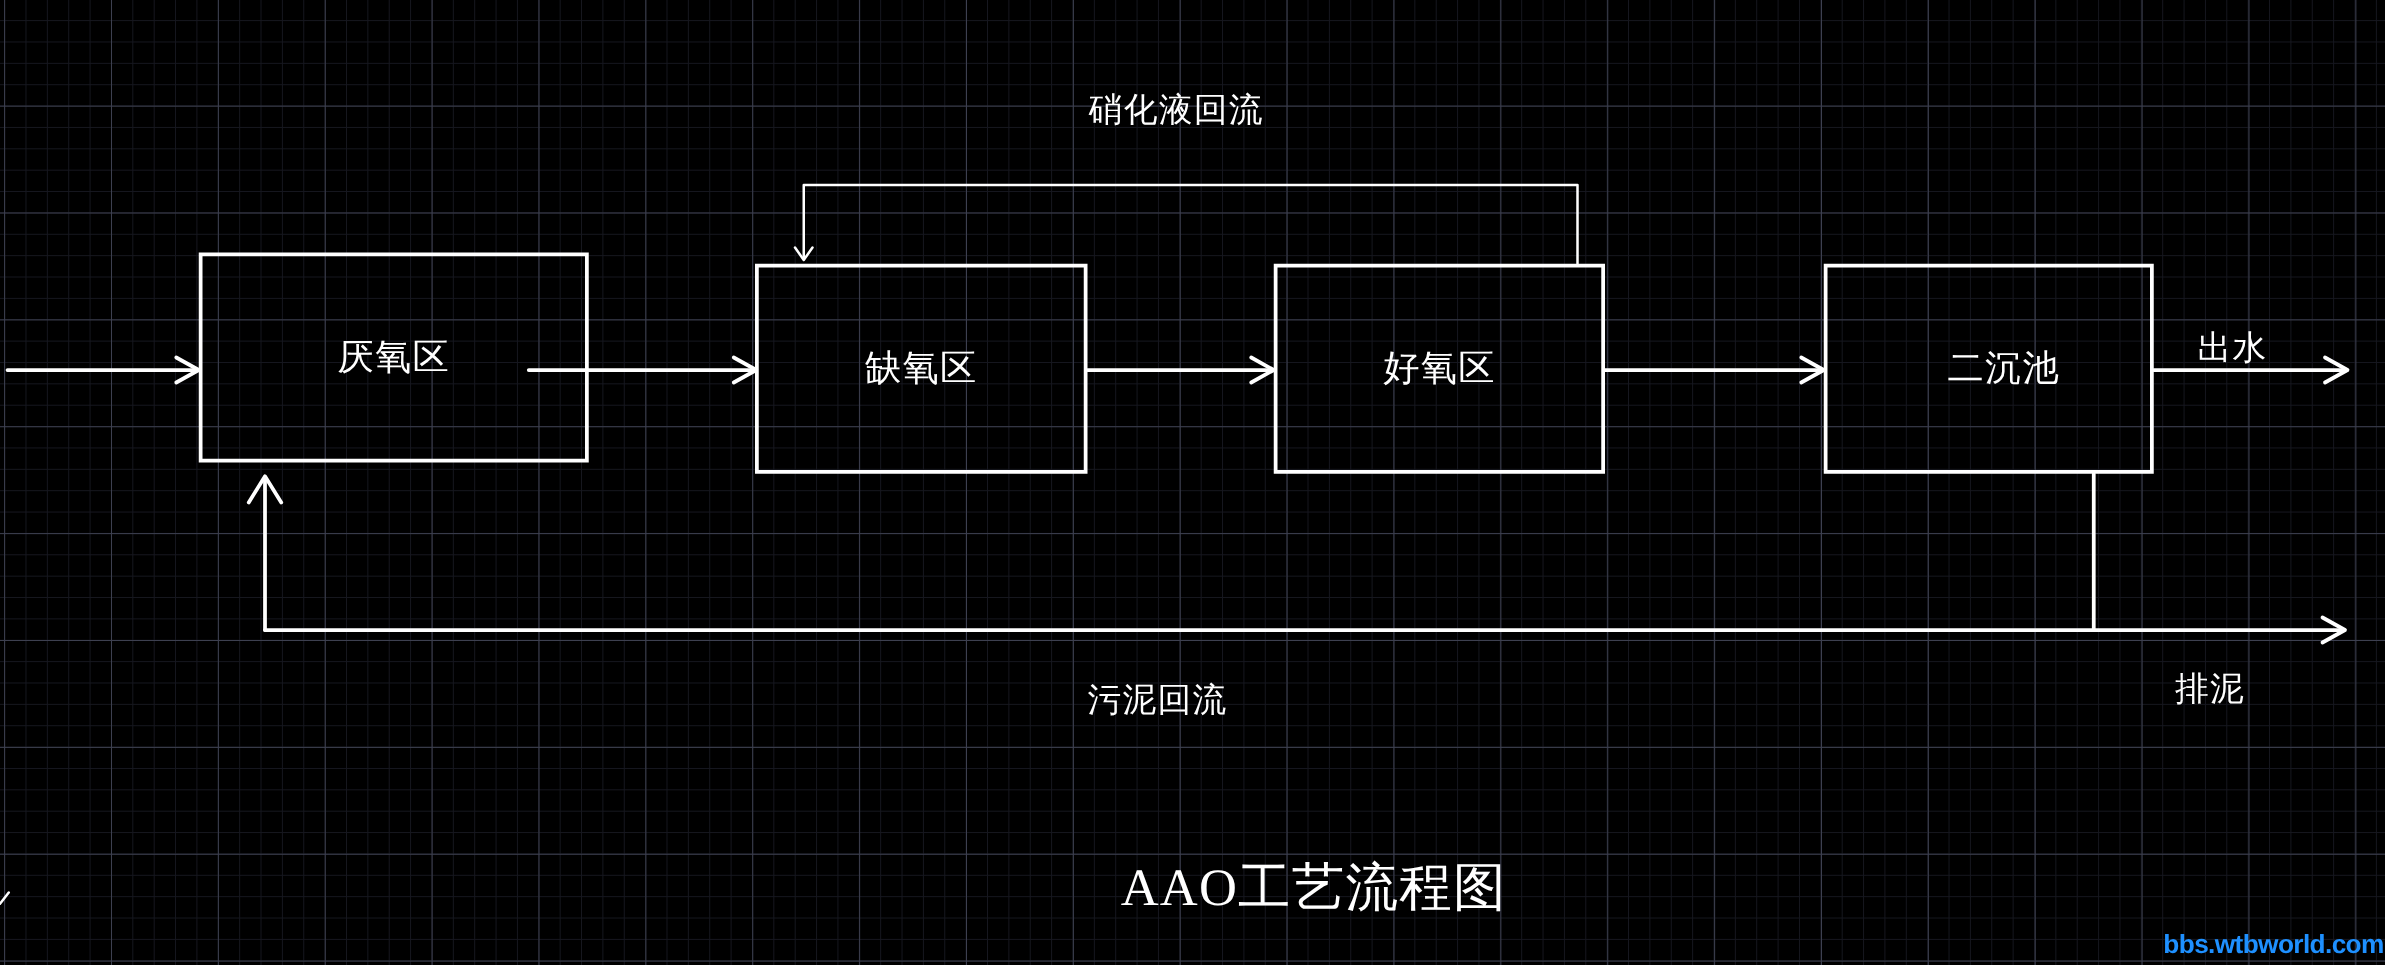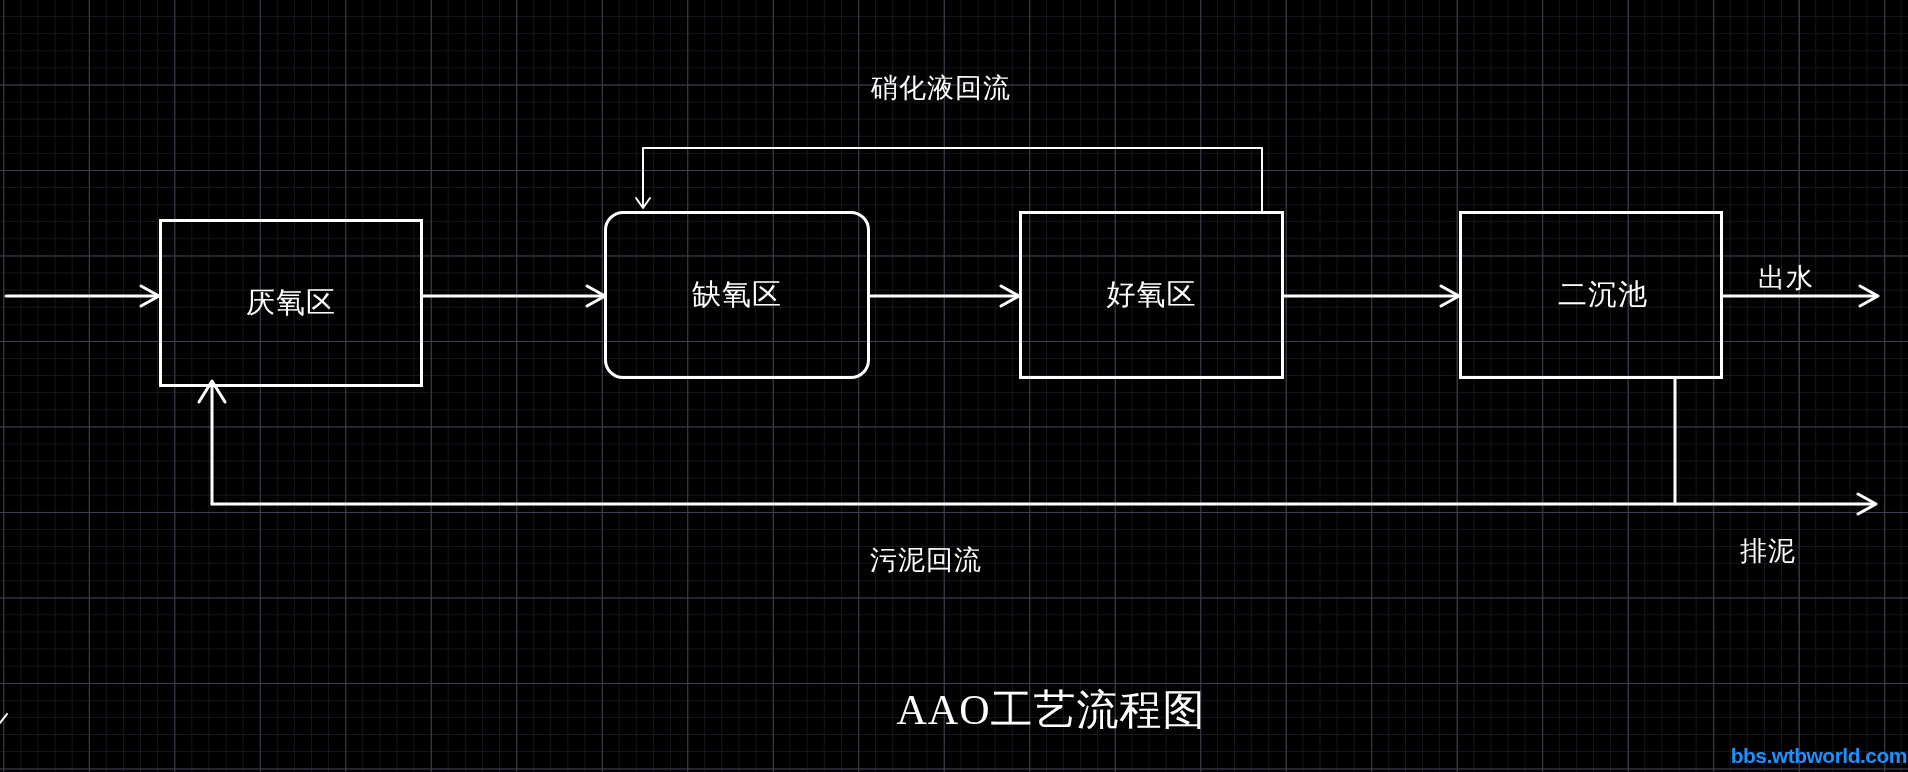--- a/index.html
+++ b/index.html
@@ -27,22 +27,22 @@
     box-sizing:border-box;
     background:transparent;
     display:flex;align-items:center;justify-content:center;
   }
   .box span{
     color:#ffffff;
     font-size:29px;
     letter-spacing:1px;
     white-space:nowrap;
   }
-  .b1{left:159px;top:219px;width:264px;height:168px;text-align:right;}
-  .b2{left:604px;top:211px;width:266px;height:168px;border-radius:19px;}
+  .b1{left:159px;top:202px;width:312px;height:168px;text-align:right;}
+  .b2{left:604px;top:211px;width:266px;height:168px;}
   .b3{left:1019px;top:211px;width:265px;height:168px;}
   .b4{left:1459px;top:211px;width:264px;height:168px;padding-left:24px;}
   .flow-label{
     position:absolute;
     transform:translate(-50%,-50%);
     color:#ffffff;
     font-size:27px;
     letter-spacing:1px;
     white-space:nowrap;
   }

